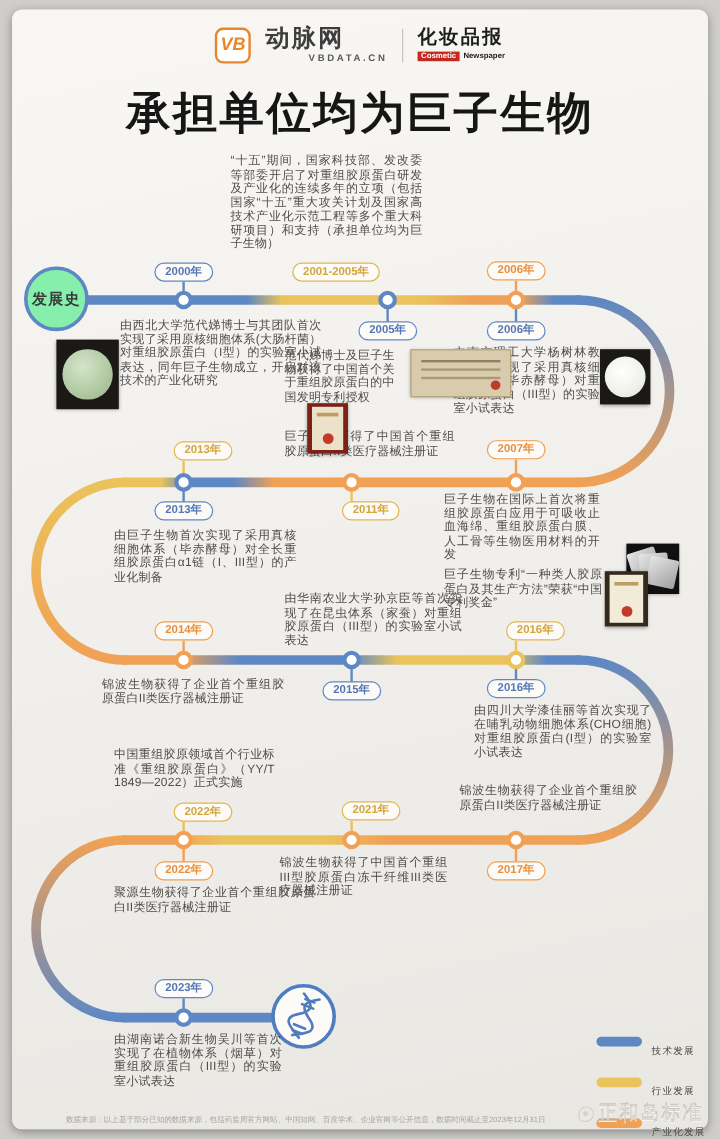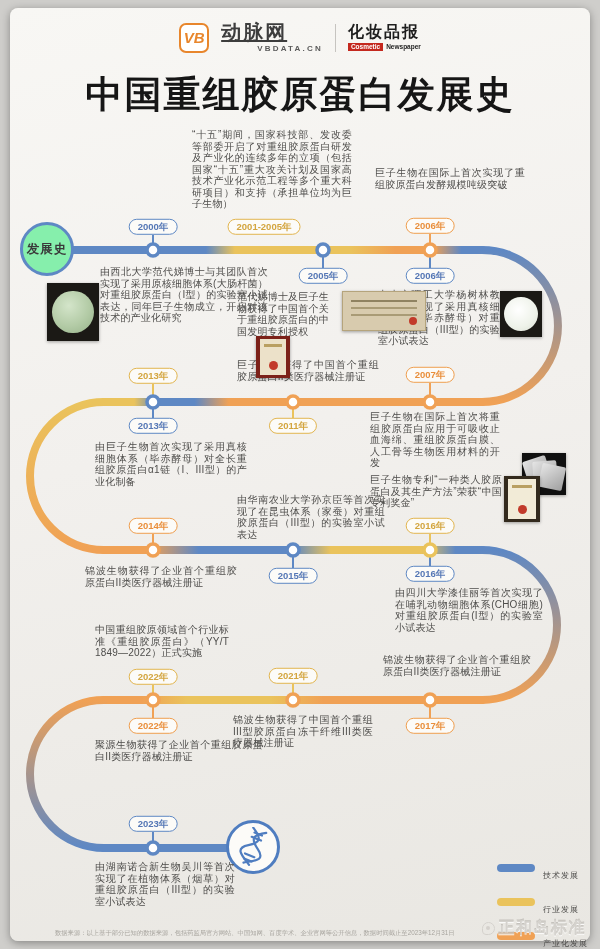--- a/index.html
+++ b/index.html
@@ -9,41 +9,41 @@
   .card { position:absolute; left:10px; top:8px; width:580px; height:933px; border-radius:8px;
           background:linear-gradient(168deg,#f8f7f4 0%,#f2f0ed 45%,#e9e7e2 100%);
           box-shadow:0 2px 8px rgba(0,0,0,.35); }
 
   
   .header { position:absolute; left:0; top:22px; width:600px; display:flex; justify-content:center; align-items:center; gap:12px; }
   .logo-box { width:30px; height:30px; border:2.5px solid #e8862c; border-radius:7px; background:#fff;
               display:flex; align-items:center; justify-content:center;
               color:#e8862c; font-weight:bold; font-style:italic; font-size:15px; }
   .brand-col { display:flex; flex-direction:column; line-height:1; }
-  .brand-name { font-size:20px; font-weight:bold; color:#3d3d3d; letter-spacing:2px;text-decoration:underline; }
+  .brand-name { font-size:20px; font-weight:bold; color:#3d3d3d; letter-spacing:2px; }
   .brand-domain { font-size:8px; color:#5a5a5a; letter-spacing:2.2px; margin-top:3px; font-weight:bold;margin-left:36px; }
   .header-divider { width:1px; height:28px; background:#c6c4c0; }
   .partner-col { display:flex; flex-direction:column; line-height:1; }
   .partner-name { font-size:16px; font-weight:bold; color:#1e1e1e; letter-spacing:2px; }
   .partner-tags { display:flex; align-items:center; gap:3px; margin-top:3px; }
   .tag-red { background:#c4281e; color:#fff; font-size:6.5px; font-weight:bold; padding:1px 3px; }
   .tag-dark { color:#1e1e1e; font-size:6.5px; font-weight:bold; }
 
   .title { position:absolute; left:0; top:70px; width:600px; text-align:center;
            font-size:37px; font-weight:bold; color:#161616; letter-spacing:2px; }
 
   
   .snake { position:absolute; left:0; top:0; }
   .origin-circle { position:absolute; left:20px; top:222px; width:54px; height:54px; border-radius:50%;
                    background:#86efac; border:3.5px solid #5e88c4; display:flex; align-items:center; justify-content:center;
                    font-size:12.5px; font-weight:bold; color:#3a3a3a; letter-spacing:1px; }
   .bubble { position:absolute; transform:translate(-50%,-50%); background:#fcfbf8; border-radius:10px;
             font-size:9.5px; font-weight:bold; padding:2px 8px; white-space:nowrap; line-height:1.1; }
   .b-tech { border:1.3px solid #5e88c4; color:#5577b5; }
-  .b-ind  { border:1.3px solid #e2b54f; color:#d3a53f; }
+  .b-ind  { border:1.3px solid #e2b54f; color:#d3a53f;margin-left:16px; }
   .b-orc  { border:1.3px solid #ef9e4e; color:#e98f3c; }
 
   .tb { position:absolute; font-size:10px; line-height:1.15; color:#4e4d4b; letter-spacing:.2px; text-align:justify; }
 
   
   .photo { position:absolute; box-shadow:0 1px 3px rgba(0,0,0,.35); }
   .petri { background:#1b1915; display:flex; align-items:center; justify-content:center; }
   .petri .dish { width:80%; height:74%; border-radius:50%; }
   .dish-green { background:radial-gradient(circle at 40% 35%, #d4e5ca 0%, #b3cba6 55%, #95b189 100%); }
   .dish-white { background:radial-gradient(circle at 42% 38%, #ffffff 0%, #eef2e9 60%, #d8ddd2 100%); }
@@ -71,21 +71,21 @@
   .legend { position:absolute; left:497px; top:854px; }
   .legend-row { display:flex; align-items:center; gap:8px; margin-bottom:7px; }
   .legend-pill { width:38px; height:8px; border-radius:4px; }
   .legend-label { font-size:8px; color:#4c4b49; letter-spacing:1px; white-space:nowrap;margin-top:16px; }
   .lp-tech { background:#5e88c4; } .lp-ind { background:#eac35c; } .lp-orc { background:#f0a155; }
 
   .footer-src { position:absolute; left:55px; top:929px; font-size:6.3px; color:#a7a49e; white-space:nowrap; letter-spacing:0; }
   .watermark { position:absolute; right:14px; top:918px; display:flex; align-items:center; gap:4px; opacity:.8; }
   .wm-icon { width:13px; height:13px; border:1.6px solid #cfccc7; border-radius:50% 50% 50% 4px; position:relative; }
   .wm-icon::after { content:""; position:absolute; left:3px; top:3px; width:4px; height:4px; border-radius:50%; background:#cfccc7; }
-  .wm-text { font-size:16px; font-weight:bold; color:#d0cdc8; letter-spacing:1.5px;
+  .wm-text { font-size:16px; font-weight:normal; color:#d0cdc8; letter-spacing:1.5px;
              text-shadow:0 1px 0 #fff, 0 -1px 0 #bdbab4; }
 </style>
 </head>
 <body>
 
 <div class="page">
   <div class="card"></div>
 
   <div class="header">
     <div class="logo-box">VB</div>
@@ -96,21 +96,21 @@
     <div class="header-divider"></div>
     <div class="partner-col">
       <span class="partner-name">化妆品报</span>
       <span class="partner-tags">
         <span class="tag-red">Cosmetic</span>
         <span class="tag-dark">Newspaper</span>
       </span>
     </div>
   </div>
 
-  <h1 class="title">中国重组胶原蛋白发展史</h1>
+  <h1 class="title">承担单位均为巨子生物</h1>
 
   <svg class="snake" width="600" height="949" viewBox="0 0 600 949">
     <defs>
       <linearGradient id="g-row1" gradientUnits="userSpaceOnUse" x1="70" y1="0" x2="482" y2="0">
         <stop offset="0" stop-color="#5e88c4"></stop>
           <stop offset=".33" stop-color="#5e88c4"></stop>
         <stop offset=".40" stop-color="#eac35c"></stop>
           <stop offset=".68" stop-color="#eac35c"></stop>
         <stop offset=".79" stop-color="#f0a155"></stop>
           <stop offset=".88" stop-color="#f0a155"></stop>
@@ -237,21 +237,20 @@
   <div class="bubble b-ind" style="left:430px;top:526px">2016年</div>
   <div class="bubble b-tech" style="left:293px;top:576px">2015年</div>
   <div class="bubble b-tech" style="left:430px;top:574px">2016年</div>
   <div class="bubble b-ind" style="left:153px;top:677px">2022年</div>
   <div class="bubble b-ind" style="left:293px;top:676px">2021年</div>
   <div class="bubble b-orc" style="left:153px;top:726px">2022年</div>
   <div class="bubble b-orc" style="left:430px;top:726px">2017年</div>
   <div class="bubble b-tech" style="left:153px;top:824px">2023年</div>
 
   <div class="tb" style="left:192px;top:129px;width:160px">“十五”期间，国家科技部、发改委等部委开启了对重组胶原蛋白研发及产业化的连续多年的立项（包括国家“十五”重大攻关计划及国家高技术产业化示范工程等多个重大科研项目）和支持（承担单位均为巨子生物）</div>
-  <div class="tb" style="left:375px;top:167px;width:150px">巨子生物在国际上首次实现了重组胶原蛋白发酵规模吨级突破</div>
   <div class="tb" style="left:100px;top:266px;width:168px">由西北大学范代娣博士与其团队首次实现了采用原核细胞体系(大肠杆菌）对重组胶原蛋白（I型）的实验室小试表达，同年巨子生物成立，开启对该技术的产业化研究</div>
   <div class="tb" style="left:237px;top:291px;width:92px">范代娣博士及巨子生物获得了中国首个关于重组胶原蛋白的中国发明专利授权</div>
   <div class="tb" style="left:237px;top:359px;width:142px">巨子生物获得了中国首个重组胶原蛋白II类医疗器械注册证</div>
   <div class="tb" style="left:378px;top:289px;width:122px">由南京理工大学杨树林教授首次实现了采用真核细胞体系（毕赤酵母）对重组胶原蛋白（III型）的实验室小试表达</div>
   <div class="tb" style="left:95px;top:441px;width:152px">由巨子生物首次实现了采用真核细胞体系（毕赤酵母）对全长重组胶原蛋白α1链（I、III型）的产业化制备</div>
   <div class="tb" style="left:370px;top:411px;width:130px">巨子生物在国际上首次将重组胶原蛋白应用于可吸收止血海绵、重组胶原蛋白膜、人工骨等生物医用材料的开发</div>
   <div class="tb" style="left:370px;top:474px;width:132px">巨子生物专利“一种类人胶原蛋白及其生产方法”荣获“中国专利奖金”</div>
   <div class="tb" style="left:237px;top:494px;width:148px">由华南农业大学孙京臣等首次实现了在昆虫体系（家蚕）对重组胶原蛋白（III型）的实验室小试表达</div>
   <div class="tb" style="left:85px;top:565px;width:152px">锦波生物获得了企业首个重组胶原蛋白II类医疗器械注册证</div>
   <div class="tb" style="left:395px;top:587px;width:148px">由四川大学漆佳丽等首次实现了在哺乳动物细胞体系(CHO细胞)对重组胶原蛋白(I型）的实验室小试表达</div>

